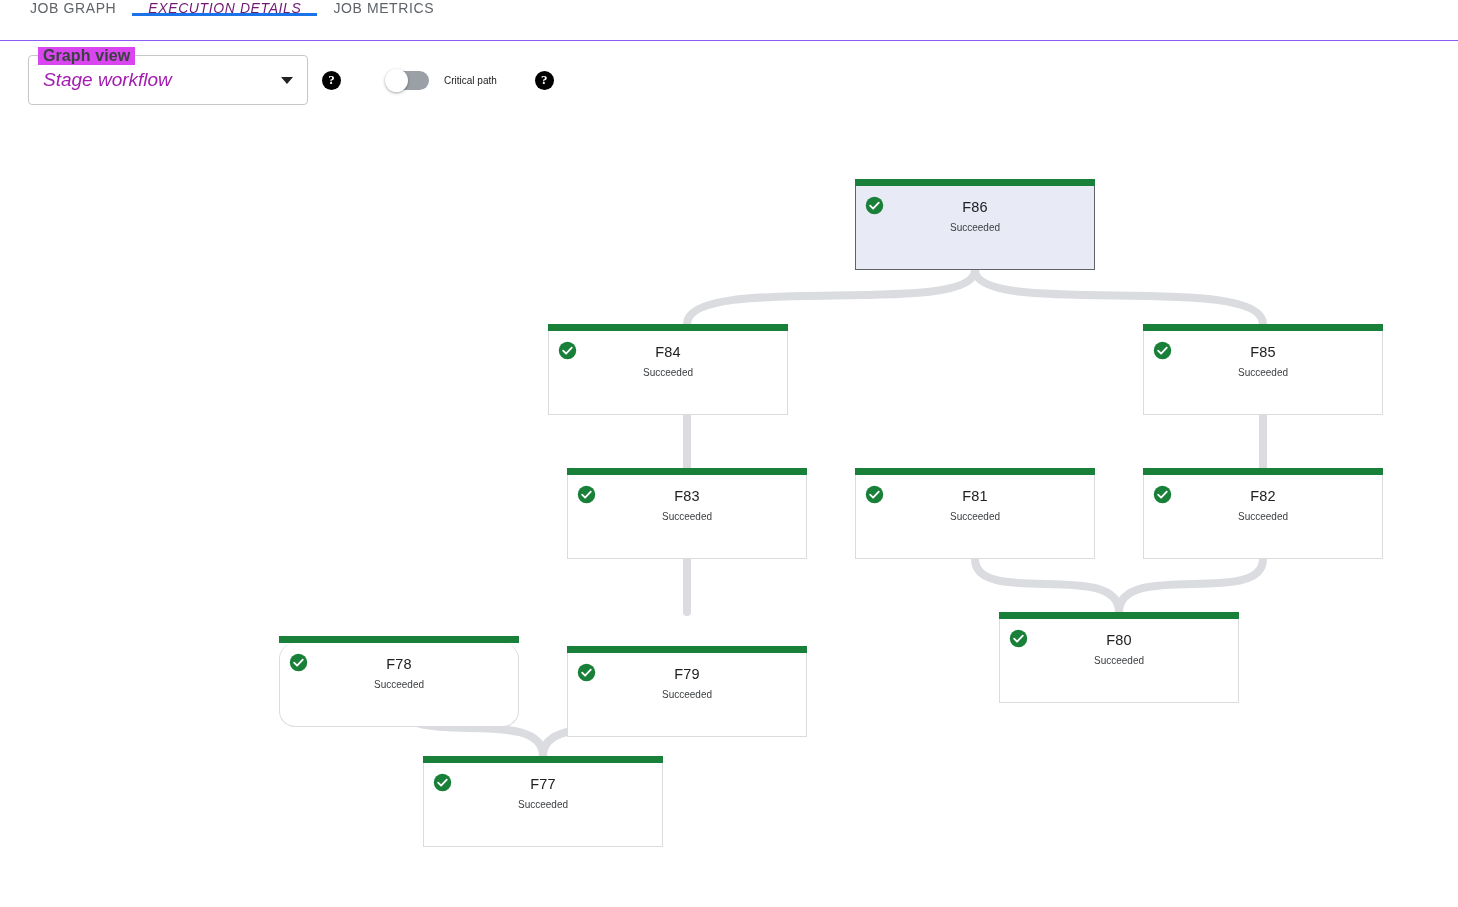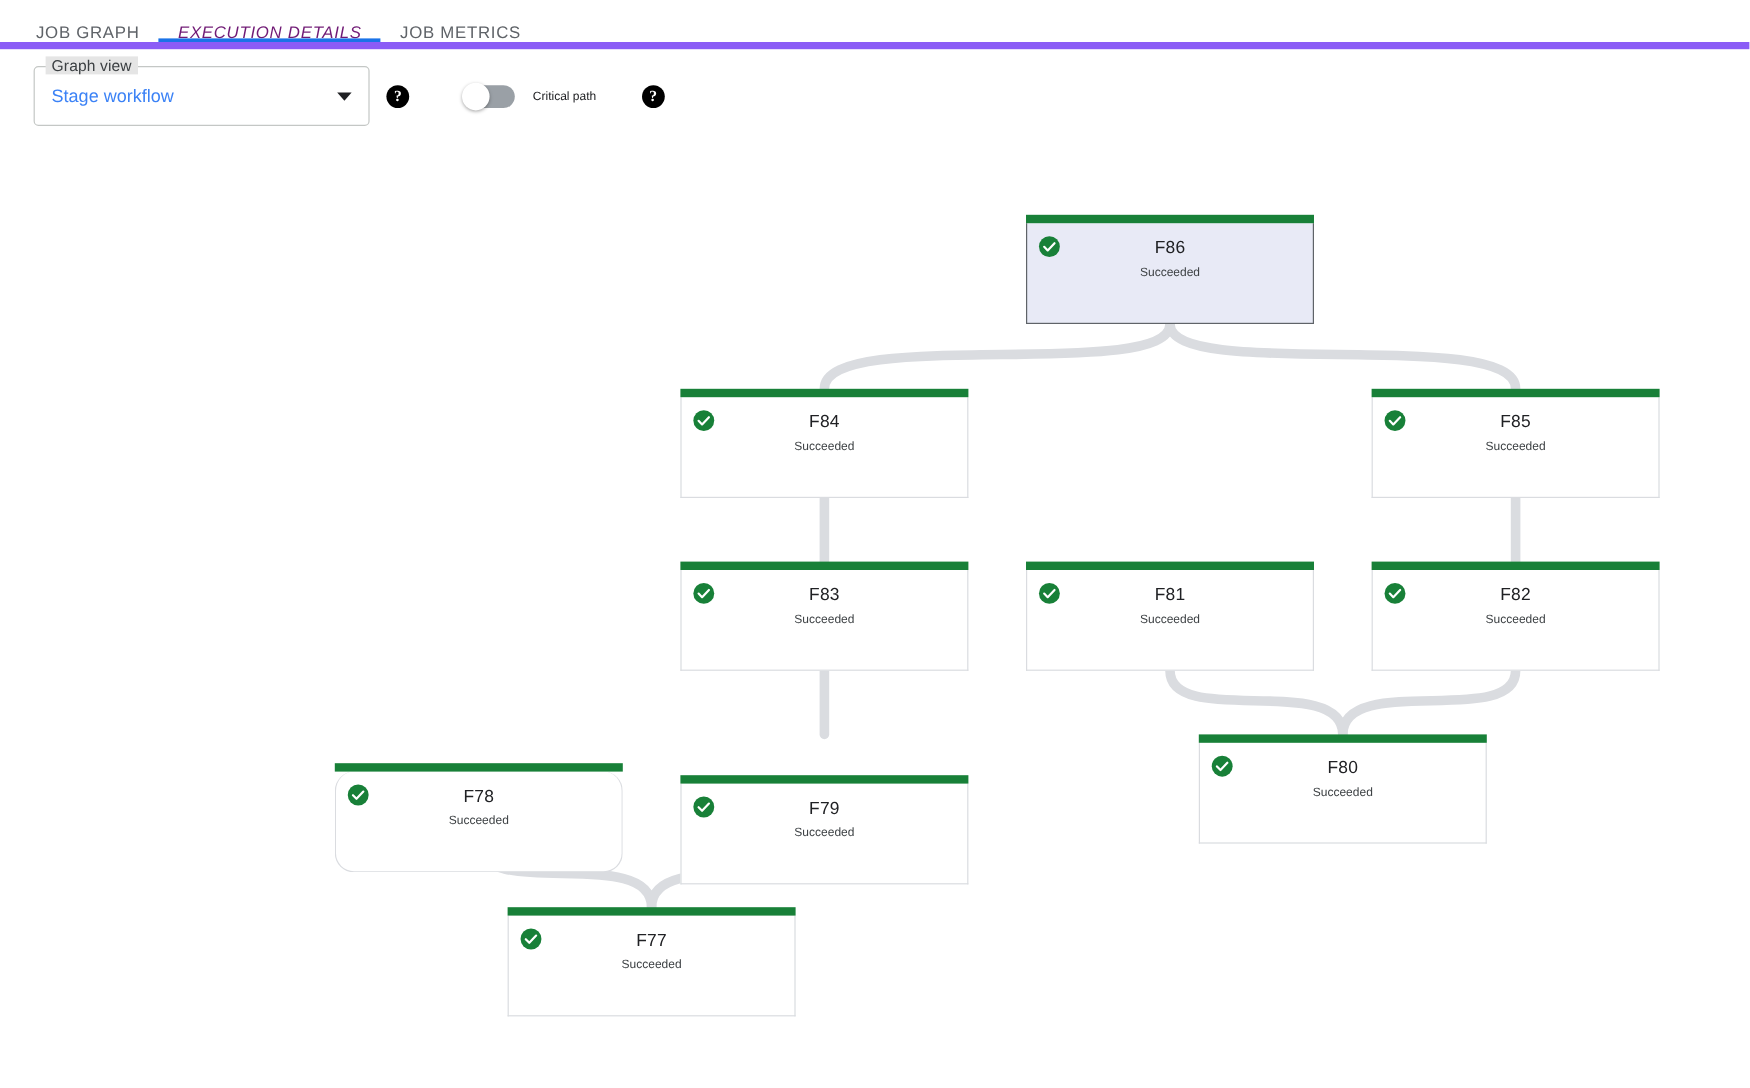--- a/index.html
+++ b/index.html
@@ -8,23 +8,23 @@
     width: 1458px; height: 907px;
     background: #ffffff;
     font-family: "Liberation Sans", sans-serif;
     overflow: hidden;
   }
 
   
   .tabbar {
     position: relative;
     height: 41px;
-    border-bottom: 6px solid #8b5cf6;
-    display: flex;
-    align-items: flex-end;
+    border-bottom: 1px solid #8b5cf6;
+    display: flex;
+    align-items: flex-start;
     padding-left: 14px;
   }
   .tab {
     position: relative;
     display: flex;
     align-items: center;
     padding: 0 16px;
     font-size: 14px;
     font-weight: 500;
     letter-spacing: .6px;
@@ -62,32 +62,33 @@
     inset: 0;
     border: 1px solid #c4c7c5;
     border-radius: 4px;
     display: flex;
     align-items: center;
     padding: 0 14px;
     cursor: pointer;
     background: #fff;
   }
   .select-value {
-    font-size: 15px;
-    color: #3b82f6;
+    font-size: 19px;
+    color: #a21caf;
     flex: 1;
+    font-style: italic;
   }
   .float-label {
     position: absolute;
     top: -8px;
     left: 10px;
     padding: 0 5px;
-    background: #e5e5e5;
-    font-size: 13px;
-    font-weight: 400;
+    background: #d946ef;
+    font-size: 16px;
+    font-weight: 700;
     color: #3c4043;
     letter-spacing: .1px;
     z-index: 2;
   }
   .caret {
     width: 0; height: 0;
     border-left: 6px solid transparent;
     border-right: 6px solid transparent;
     border-top: 7px solid #202124;
     margin-left: 6px;
@@ -237,21 +238,21 @@
   <div id="node-layer">
       <div class="node selected" style="left: 855px; top: 67px;">
         <div class="topbar"></div>
         <svg class="status-icon" viewBox="0 0 24 24">
           <circle cx="12" cy="12" r="11" fill="#188038"></circle>
           <path d="M6.5 12.2 L10.2 16 L17.4 8.4" stroke="#fff" stroke-width="2.3" fill="none" stroke-linecap="round" stroke-linejoin="round"></path>
         </svg>
         <div class="title">F86</div>
         <div class="status-text">Succeeded</div>
       </div>
-      <div class="node" style="left: 567px; top: 212px;">
+      <div class="node" style="left: 548px; top: 212px;">
         <div class="topbar"></div>
         <svg class="status-icon" viewBox="0 0 24 24">
           <circle cx="12" cy="12" r="11" fill="#188038"></circle>
           <path d="M6.5 12.2 L10.2 16 L17.4 8.4" stroke="#fff" stroke-width="2.3" fill="none" stroke-linecap="round" stroke-linejoin="round"></path>
         </svg>
         <div class="title">F84</div>
         <div class="status-text">Succeeded</div>
       </div>
       <div class="node" style="left: 1143px; top: 212px;">
         <div class="topbar"></div>

